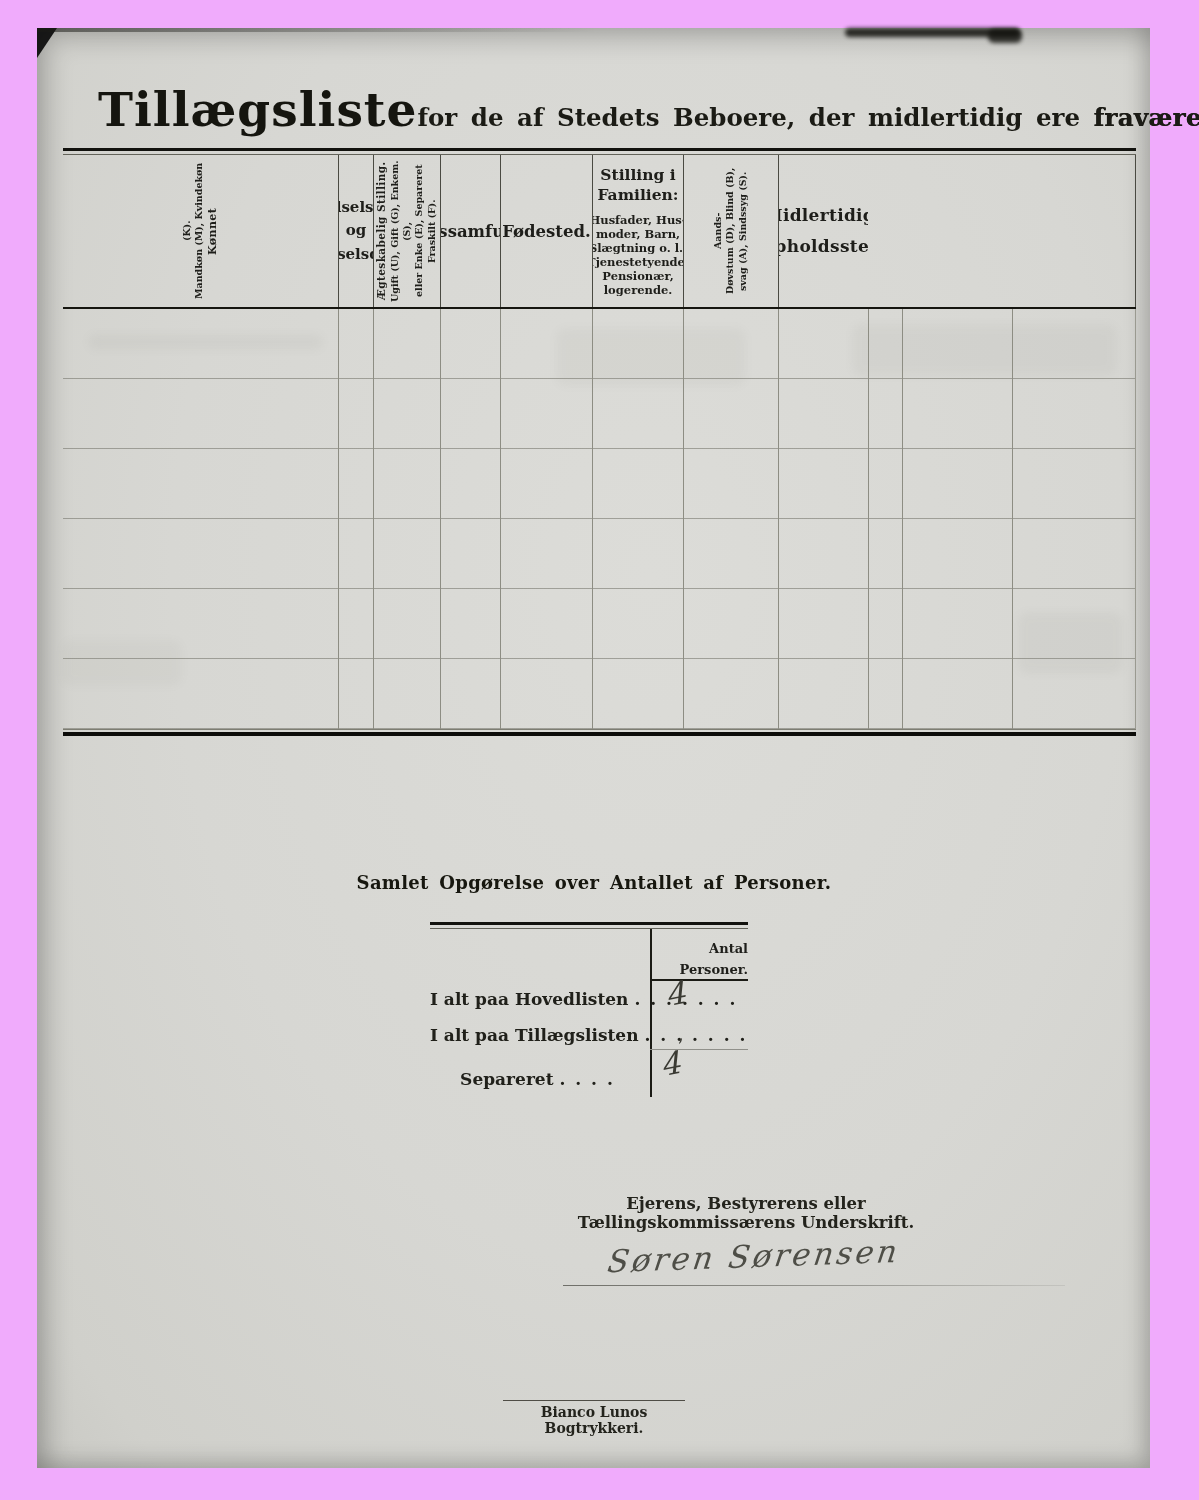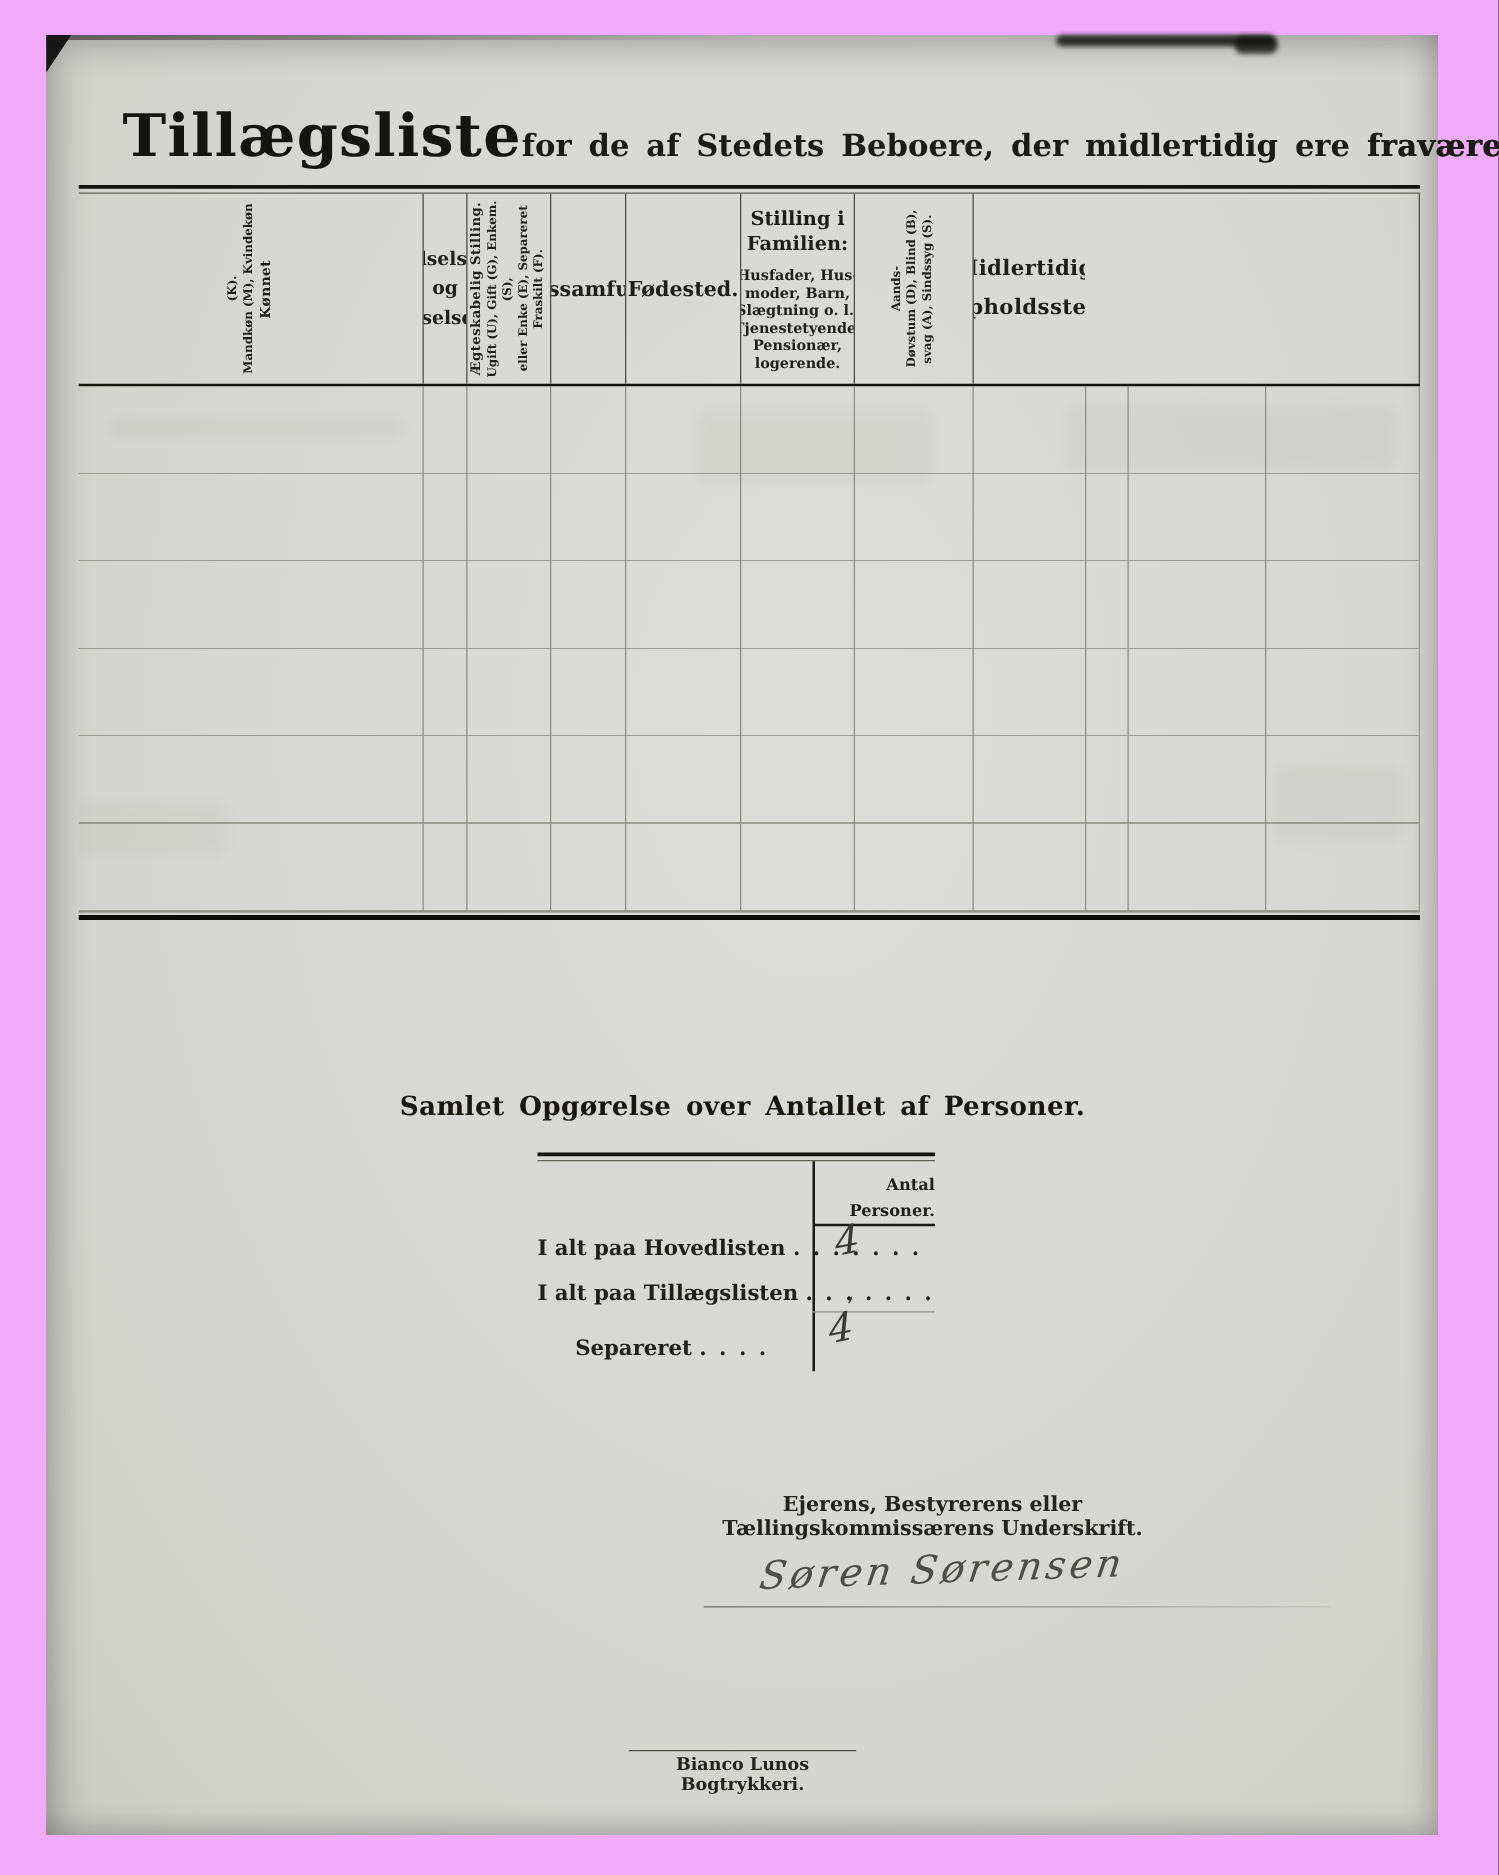--- a/index.html
+++ b/index.html
@@ -54,21 +54,21 @@
         font-size:9.5px;font-weight:bold;line-height:1.3;text-align:center;}
   .vtext span{display:block;}
   .v-main{font-size:11px;letter-spacing:.4px;}
   .fam-title{font-size:15.5px;font-weight:bold;line-height:1.35;margin-bottom:7px;}
   .fam-sub{font-size:11.5px;font-weight:bold;line-height:1.22;}
   .h-res{font-size:17px;font-weight:bold;line-height:1.85;letter-spacing:.3px;}
   .h-rem{font-size:14px;font-weight:bold;letter-spacing:.3px;text-shadow:.4px 0 currentColor;}
 
   
   .sum-heading{position:absolute;left:297px;top:872px;width:594px;text-align:center;
-        font-size:21px;font-weight:bold;word-spacing:4px;letter-spacing:.3px;color:#17170f;}
+        font-size:18px;font-weight:bold;word-spacing:4px;letter-spacing:.3px;color:#17170f;}
   .sum-table{position:absolute;left:430px;top:922px;width:318px;}
   .sum-body{position:relative;height:168px;}
   .sum-vline{position:absolute;left:220px;top:0;width:2px;height:168px;background:#1b1b15;}
   .sum-colhead{position:absolute;left:222px;top:9px;width:96px;text-align:right;
         font-size:13px;font-weight:bold;line-height:1.65;}
   .sum-colrule{position:absolute;left:222px;top:50px;width:96px;height:2px;background:#1b1b15;}
   .sum-thinrule{position:absolute;left:220px;top:120px;width:98px;height:1px;background:#90908a;}
   .sum-label{position:absolute;left:0;width:215px;text-align:center;font-size:17px;
         font-weight:bold;white-space:nowrap;color:#20201a;}
   .sum-dots{font-weight:bold;letter-spacing:2px;}

